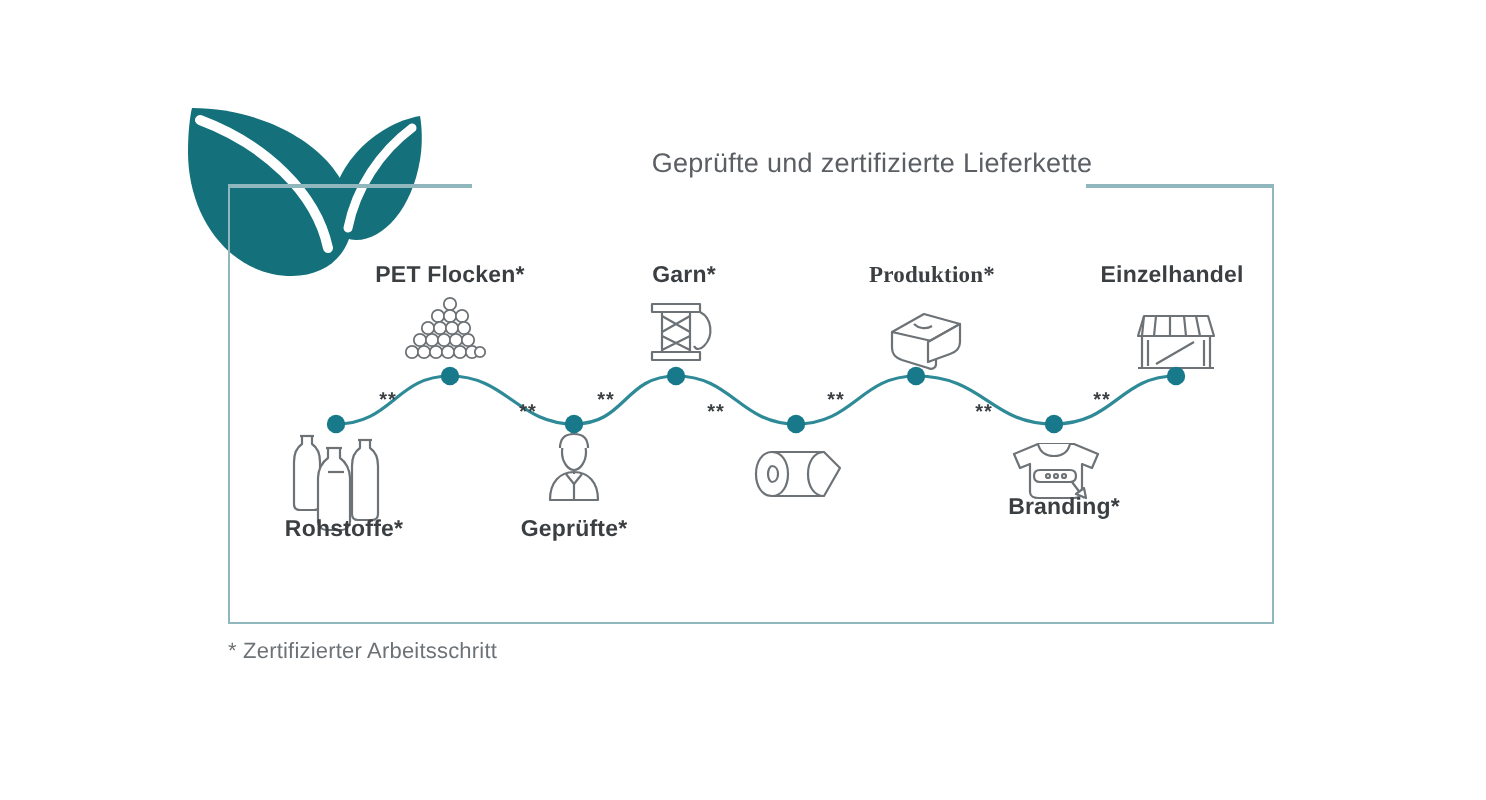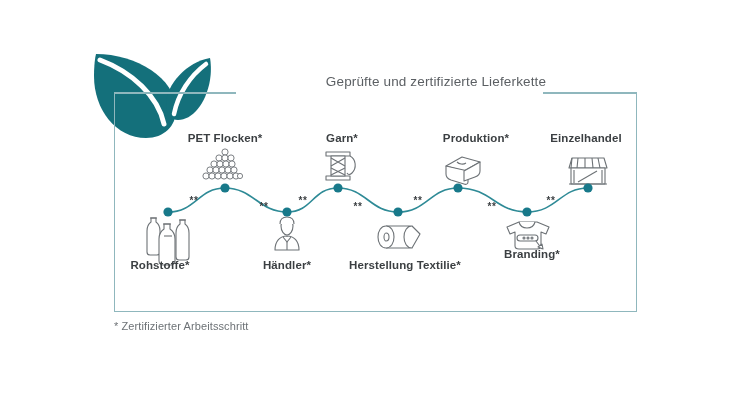--- a/index.html
+++ b/index.html
@@ -236,26 +236,25 @@
       <circle cx="338" cy="188" r="4.6" fill="#18798a"></circle>
       <circle cx="398" cy="212" r="4.6" fill="#18798a"></circle>
       <circle cx="458" cy="188" r="4.6" fill="#18798a"></circle>
       <circle cx="527" cy="212" r="4.6" fill="#18798a"></circle>
       <circle cx="588" cy="188" r="4.6" fill="#18798a"></circle>
     </g>
   </svg>
 
   <div class="stage-label" style="left:225px; top:132px;">PET Flocken*</div>
   <div class="stage-label" style="left:342px; top:132px;">Garn*</div>
-  <div class="stage-label" style="left:476px; top:132px;">Produktion*</div>
+  <div class="stage-label" style="left:466px; top:132px;font-family:Liberation Serif, serif;">Produktion*</div>
   <div class="stage-label" style="left:586px; top:132px;">Einzelhandel</div>
 
-  <div class="stage-label" style="left:160px; top:259px;">Rohstoffe*</div>
-  <div class="stage-label" style="left:287px; top:259px;">Händler*</div>
-  <div class="stage-label" style="left:405px; top:259px;">Herstellung Textilie*</div>
+  <div class="stage-label" style="left:172px; top:259px;">Rohstoffe*</div>
+  <div class="stage-label" style="left:287px; top:259px;">Geprüfte*</div>
   <div class="stage-label" style="left:532px; top:248px;">Branding*</div>
 
   <div class="cert-mark" style="left:194px; top:196px;">**</div>
   <div class="cert-mark" style="left:264px; top:202px;">**</div>
   <div class="cert-mark" style="left:303px; top:196px;">**</div>
   <div class="cert-mark" style="left:358px; top:202px;">**</div>
   <div class="cert-mark" style="left:418px; top:196px;">**</div>
   <div class="cert-mark" style="left:492px; top:202px;">**</div>
   <div class="cert-mark" style="left:551px; top:196px;">**</div>
 

